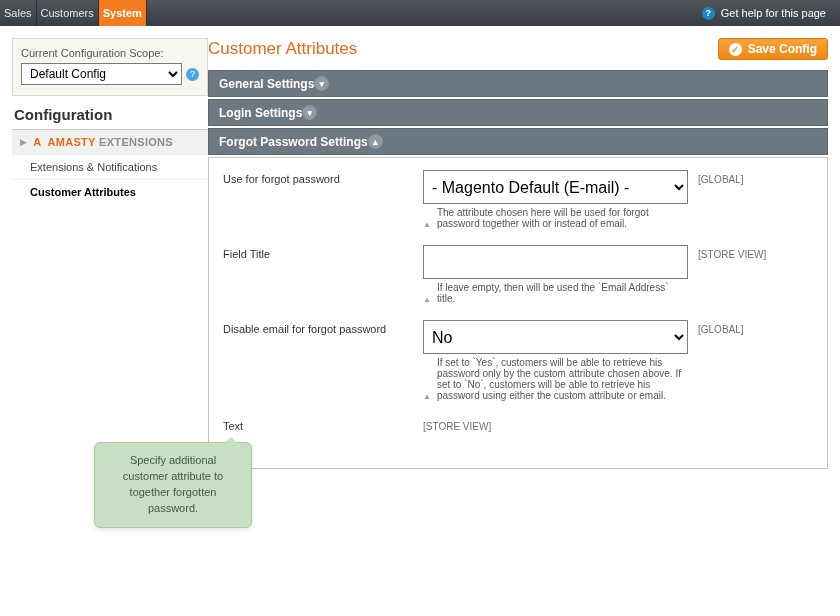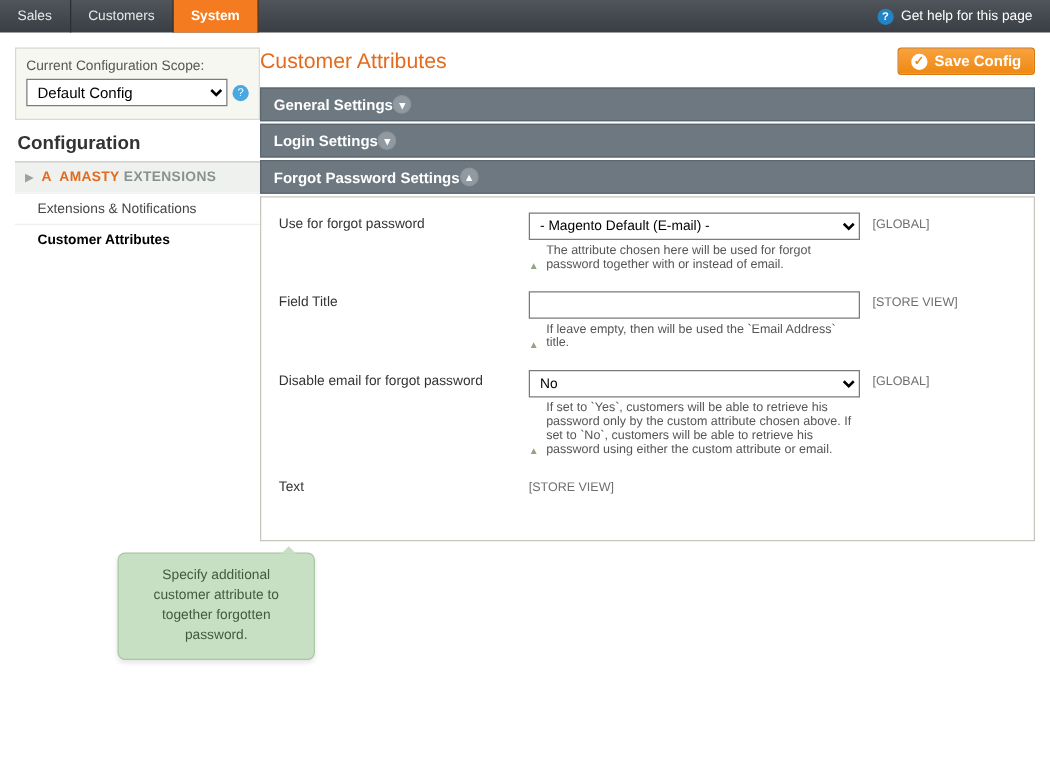--- a/index.html
+++ b/index.html
@@ -1,20 +1,20 @@
 <!DOCTYPE html>
 <html><head>
   <meta charset="utf-8">
   <style>
     * { margin: 0; padding: 0; box-sizing: border-box; font-family: Arial, Helvetica, sans-serif; }
     html, body { width: 840px; height: 616px; background: #fff; overflow: hidden; }
 
     
     .topnav { height: 26px; background: linear-gradient(#4f555b, #383e44); display: flex; align-items: stretch; color: #e8e8e8; font-size: 11px; }
-    .topnav .tab { padding: 0 14px; display: flex; align-items: center; cursor: pointer; border-right: 1px solid #2b2f33; }
+    .topnav .tab { padding: 0 4px; display: flex; align-items: center; cursor: pointer; border-right: 1px solid #2b2f33; }
     .topnav .tab.active { background: #f47b20; color: #fff; font-weight: bold; }
     .topnav .help { margin-left: auto; display: flex; align-items: center; padding: 0 14px; gap: 6px; color: #fff; }
     .help-icon { width: 13px; height: 13px; background: #2283c5; border-radius: 50%; color: #fff; font-size: 9px; display: flex; align-items: center; justify-content: center; font-weight: bold; }
 
     
     .page { display: flex; padding: 12px; }
     .sidebar { width: 196px; flex: none; }
     .main { flex: 1; }
 
     
@@ -41,21 +41,21 @@
 
     
     .acc-bar { background: #6d7880; color: #fff; font-size: 12px; font-weight: bold; padding: 5px 10px; display: flex; align-items: center; justify-content: flex-start; border: 1px solid #5c666e; margin-bottom: 2px; cursor: pointer; }
     .acc-bar .toggle { width: 15px; height: 15px; background: rgba(255,255,255,0.25); border: 1px solid #8b949b; border-radius: 50%; display: flex; align-items: center; justify-content: center; font-size: 9px; color: #fff; }
 
     
     .form-panel { background: #fff; border: 1px solid #c6c6bc; padding: 12px 10px 20px 14px; margin-top: 2px; }
     .form-row { display: grid; grid-template-columns: 190px 265px 1fr; column-gap: 10px; align-items: start; margin-bottom: 16px; }
     .fld-label { font-size: 11px; color: #333; padding-top: 3px; }
     .fld-ctrl { }
-    .fld-ctrl select, .fld-ctrl input[type=text] { width: 100%; height: 22px; font-size: 11px; border: 1px solid #7b7b7b; padding: 2px 4px; background: #fff; }
+    .fld-ctrl select, .fld-ctrl input[type=text] { width: 100%; height: 34px; font-size: 16px; border: 1px solid #7b7b7b; padding: 2px 4px; background: #fff; }
     .fld-hint { font-size: 10px; color: #555; margin-top: 3px; display: flex; gap: 6px; align-items: flex-end; }
     .fld-hint::before { content: "▲"; font-size: 8px; color: #8fa67f; margin-top: 1px; }
     .fld-scope { font-size: 10px; color: #6f6f6f; padding-top: 4px; }
 
     
     .bubble { position: absolute; left: 94px; top: 442px; width: 158px; background: #c7dfc3; border: 1px solid #a7c8a1; border-radius: 6px; padding: 10px 12px; font-size: 11px; color: #3f5b3b; text-align: center; line-height: 1.45; box-shadow: 0 2px 4px rgba(0,0,0,0.10); }
     .bubble::before { content: ""; position: absolute; top: -12px; right: 14px; border: 6px solid transparent; border-bottom-color: #c7dfc3; }
   </style>
 </head>
 <body>

